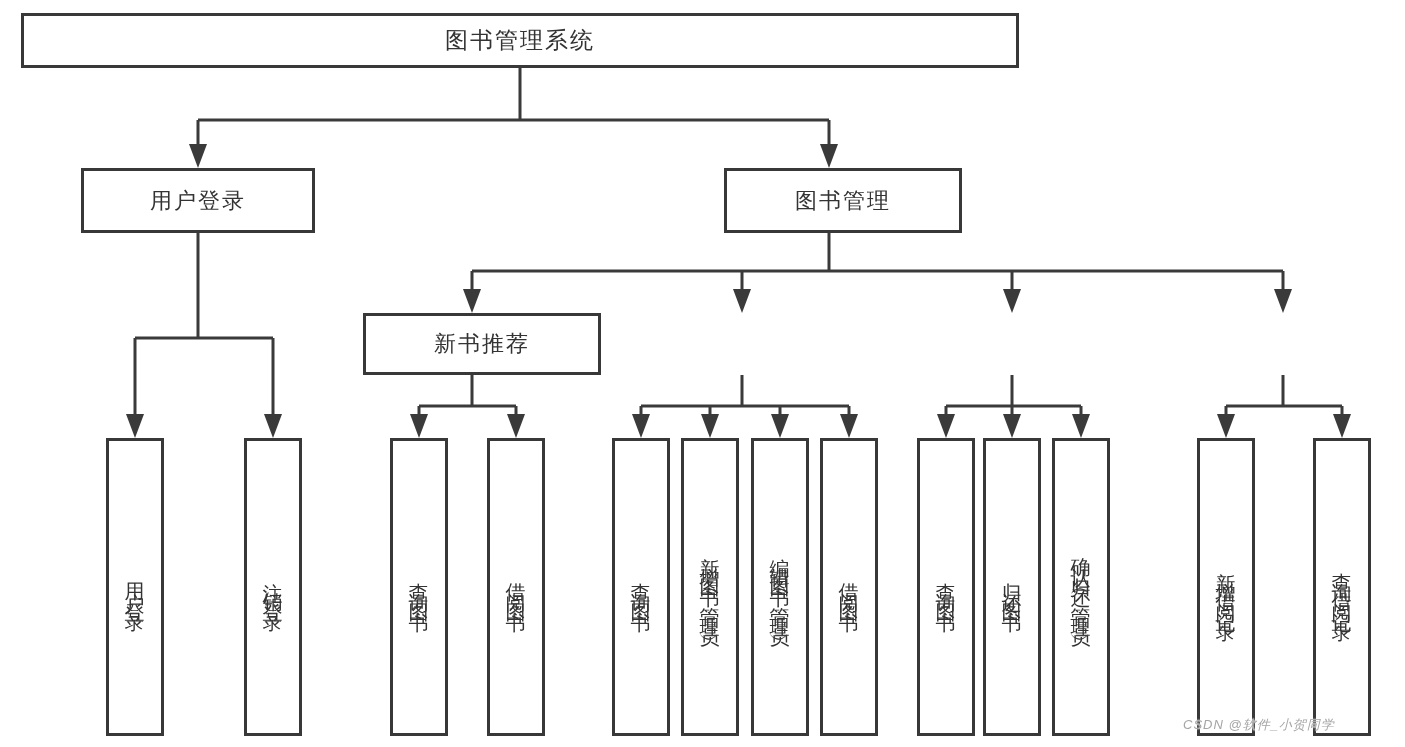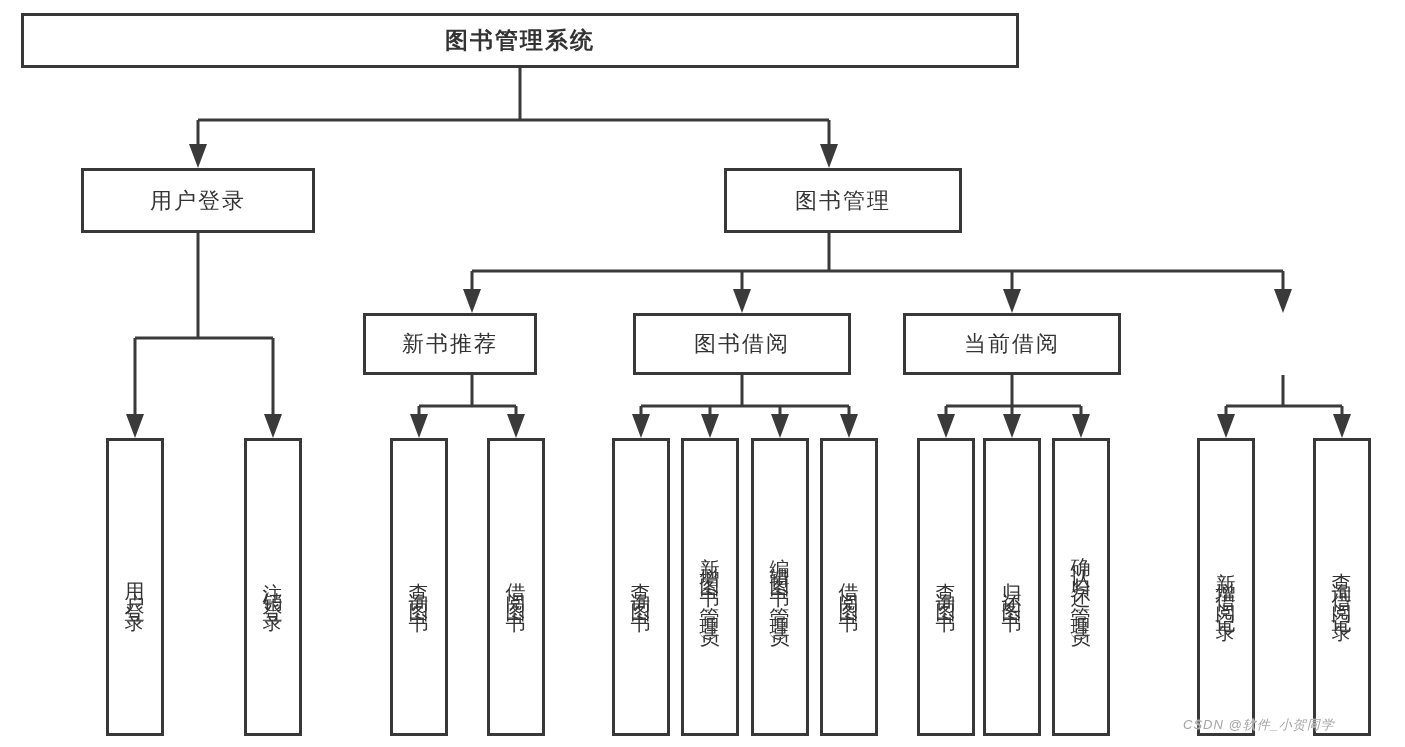--- a/index.html
+++ b/index.html
@@ -11,21 +11,21 @@
   .canvas{position:relative;width:1405px;height:747px;background:var(--background);overflow:hidden;}
   .conn{position:absolute;left:0;top:0;width:1405px;height:747px;}
   .ln{stroke:var(--line);stroke-width:3;fill:none;}
   .ah{fill:var(--line);stroke:none;}
   .box{
     position:absolute;box-sizing:border-box;background:var(--box-fill);
     border:3px solid var(--box-border);color:var(--text);
     display:flex;align-items:center;justify-content:center;text-align:center;
   }
   .hbox{font-size:22px;letter-spacing:2px;white-space:nowrap;}
-  .root-box{font-size:23px;font-weight:bold;}
+  .root-box{font-size:23px;}
   .vbox span{
     writing-mode:vertical-rl;text-orientation:mixed;
     font-size:20px;letter-spacing:10px;line-height:1;
   }
   .watermark{
     position:absolute;color:var(--watermark);font-size:13px;letter-spacing:1px;
     white-space:nowrap;text-shadow:0 0 2px #ffffff,0 0 1px #ffffff;z-index:5;font-style:italic;
   }
 </style>
 </head>
@@ -61,23 +61,21 @@
     <polygon class="ah" points="1072,414 1090,414 1081,438"></polygon>
     <polygon class="ah" points="1217,414 1235,414 1226,438"></polygon>
     <polygon class="ah" points="1333,414 1351,414 1342,438"></polygon>
   </svg>
 
   <div class="box hbox root-box" style="left:21px;top:13px;width:998px;height:55px;">图书管理系统</div>
 
   <div class="box hbox" style="left:81px;top:168px;width:234px;height:65px;">用户登录</div>
   <div class="box hbox" style="left:710px;top:168px;width:238px;height:65px;margin-left:14px;">图书管理</div>
 
-  <div class="box hbox" style="left:363px;top:313px;width:174px;height:62px;">新书推荐</div>
-  <div class="box hbox" style="left:633px;top:313px;width:218px;height:62px;">图书借阅</div>
-  <div class="box hbox" style="left:903px;top:313px;width:218px;height:62px;">当前借阅</div>
+  <div class="box hbox" style="left:363px;top:313px;width:238px;height:62px;">新书推荐</div>
 
   <div class="box vbox" style="left:106px;top:438px;width:58px;height:298px;">
     <span>用户登录</span>
   </div>
   <div class="box vbox" style="left:244px;top:438px;width:58px;height:298px;">
     <span>注销登录</span>
   </div>
 
   <div class="box vbox" style="left:390px;top:438px;width:58px;height:298px;">
     <span>查询图书</span>

